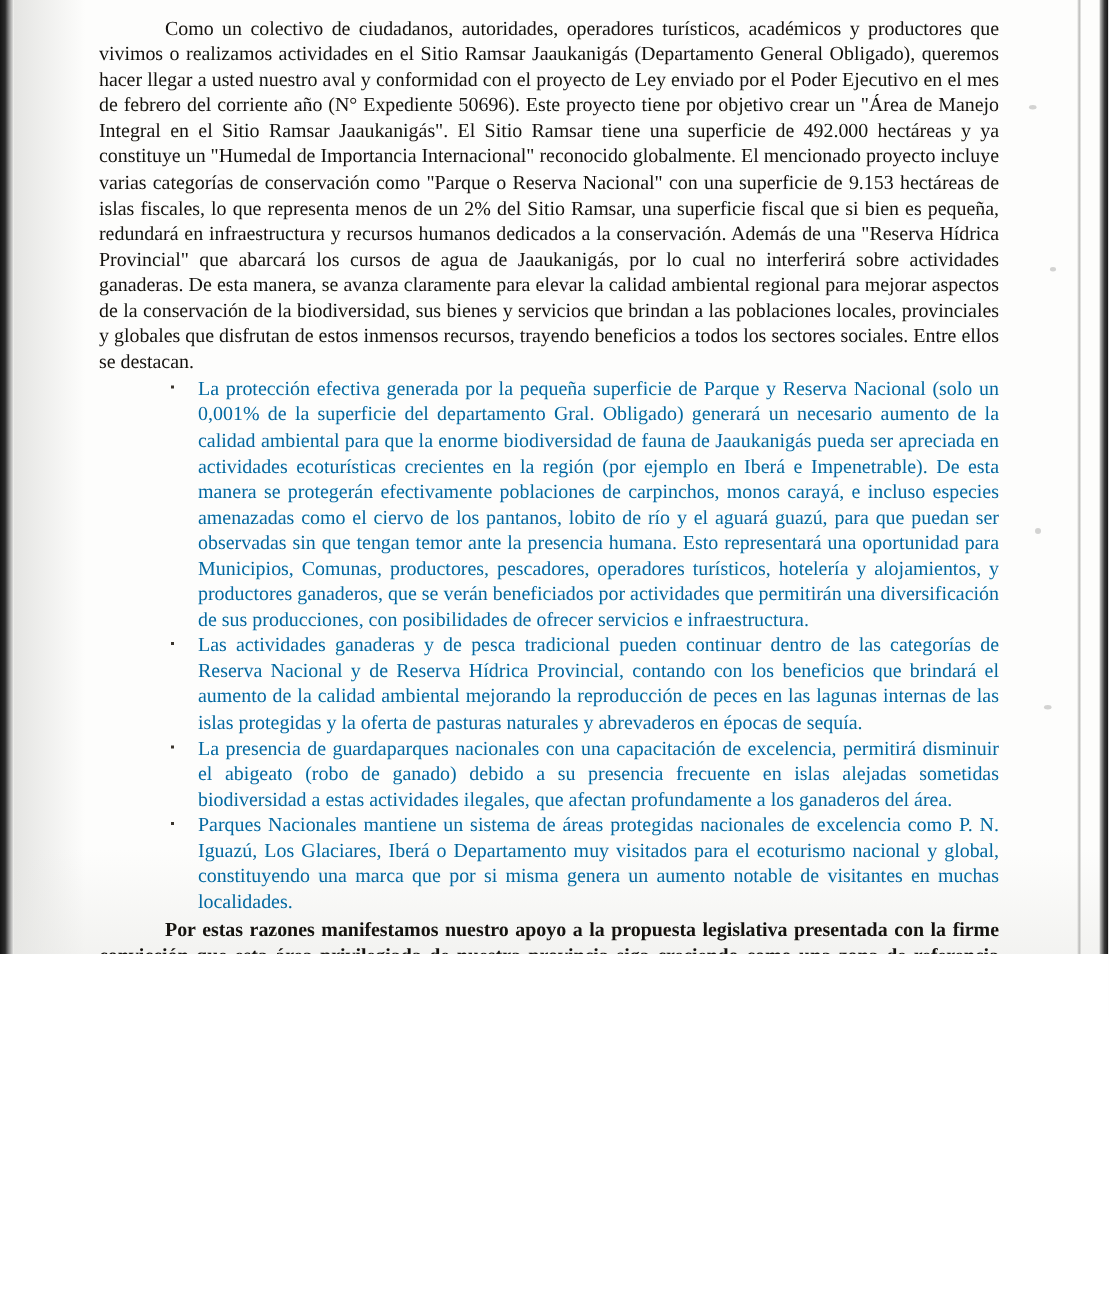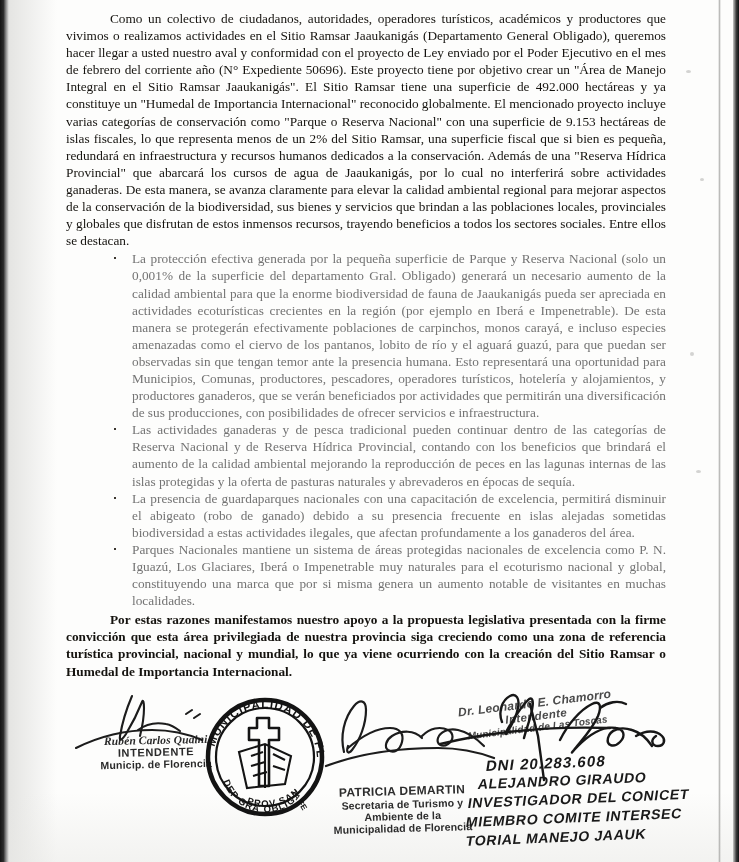--- a/index.html
+++ b/index.html
@@ -6,21 +6,21 @@
     margin: 0;
     padding: 0;
     background: #ffffff;
   }
   body {
     font-family: "Liberation Serif", "DejaVu Serif", serif;
   }
   .page {
     position: relative;
     width: 739px;
-    height: 862px;
+    height: 636px;
     overflow: hidden;
     background: #fdfdfc;
   }
 
   
   .scan-edge-left {
     position: absolute;
     left: 0; top: 0;
     width: 9px; height: 862px;
     background: linear-gradient(to right, #141414 0%, #2b2b2b 38%, #8a8a8a 66%, #e8e8e6 100%);
@@ -80,21 +80,21 @@
   }
   .bullet-list {
     list-style: none;
     margin: 0;
     padding: 0;
   }
   .bullet-item {
     position: relative;
     font-size: 13.3px;
     line-height: 17.1px;
-    color: #737373;
+    color: #0369a1;
     text-align: justify;
     margin: 0 0 0 0;
     padding-left: 66px;
   }
   .bullet-item .dot {
     position: absolute;
     left: 48px;
     top: 7px;
     width: 2px;
     height: 2px;
@@ -269,21 +269,21 @@
       <li class="bullet-item">
         <span class="dot"></span>
         <span>Las actividades ganaderas y de pesca tradicional pueden continuar dentro de las categorías de Reserva Nacional y de Reserva Hídrica Provincial, contando con los beneficios que brindará el aumento de la calidad ambiental mejorando la reproducción de peces en las lagunas internas de las islas protegidas y la oferta de pasturas naturales y abrevaderos en épocas de sequía.</span>
       </li>
       <li class="bullet-item">
         <span class="dot"></span>
         <span>La presencia de guardaparques nacionales con una capacitación de excelencia, permitirá disminuir el abigeato (robo de ganado) debido a su presencia frecuente en islas alejadas sometidas biodiversidad a estas actividades ilegales, que afectan profundamente a los ganaderos del área.</span>
       </li>
       <li class="bullet-item">
         <span class="dot"></span>
-        <span>Parques Nacionales mantiene un sistema de áreas protegidas nacionales de excelencia como P. N. Iguazú, Los Glaciares, Iberá o Impenetrable muy naturales para el ecoturismo nacional y global, constituyendo una marca que por si misma genera un aumento notable de visitantes en muchas localidades.</span>
+        <span>Parques Nacionales mantiene un sistema de áreas protegidas nacionales de excelencia como P. N. Iguazú, Los Glaciares, Iberá o Departamento muy visitados para el ecoturismo nacional y global, constituyendo una marca que por si misma genera un aumento notable de visitantes en muchas localidades.</span>
       </li>
     </ul>
 
     <p class="para closing">Por estas razones manifestamos nuestro apoyo a la propuesta legislativa presentada con la firme convicción que esta área privilegiada de nuestra provincia siga creciendo como una zona de referencia turística provincial, nacional y mundial, lo que ya viene ocurriendo con la creación del Sitio Ramsar o Humedal de Importancia Internacional.</p>
   </div>
 
   <div class="sig-zone">
 
     <svg class="hand" style="left:60px;top:2px;" width="190" height="70" viewBox="0 0 190 70">
       <g fill="none" stroke="#1c1c1c" stroke-width="2.1" stroke-linecap="round">

